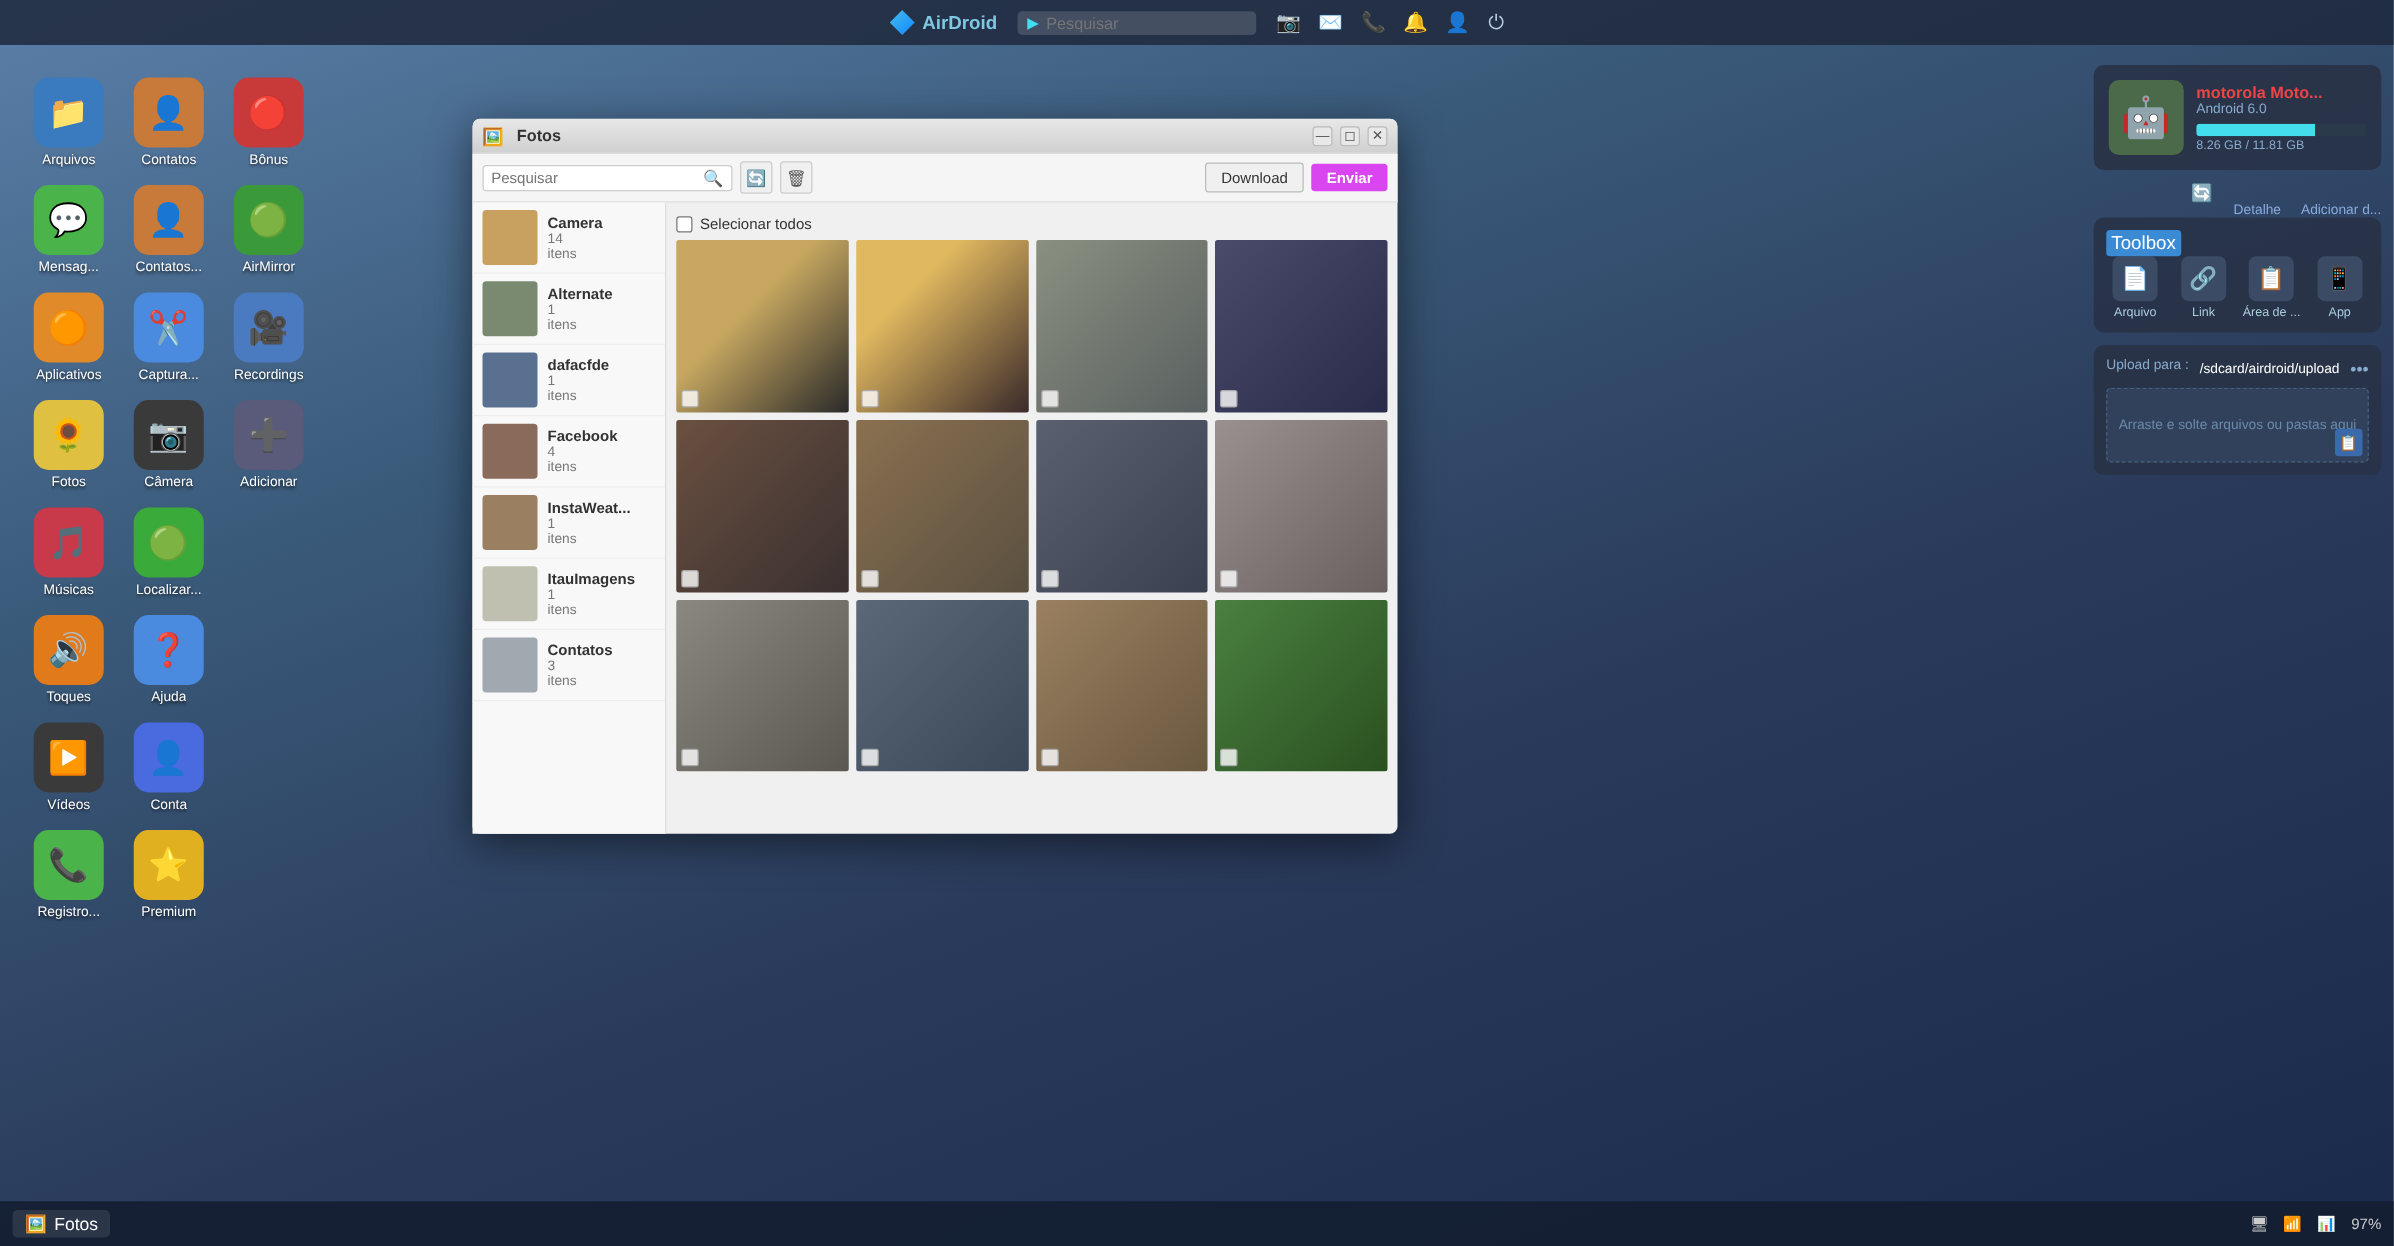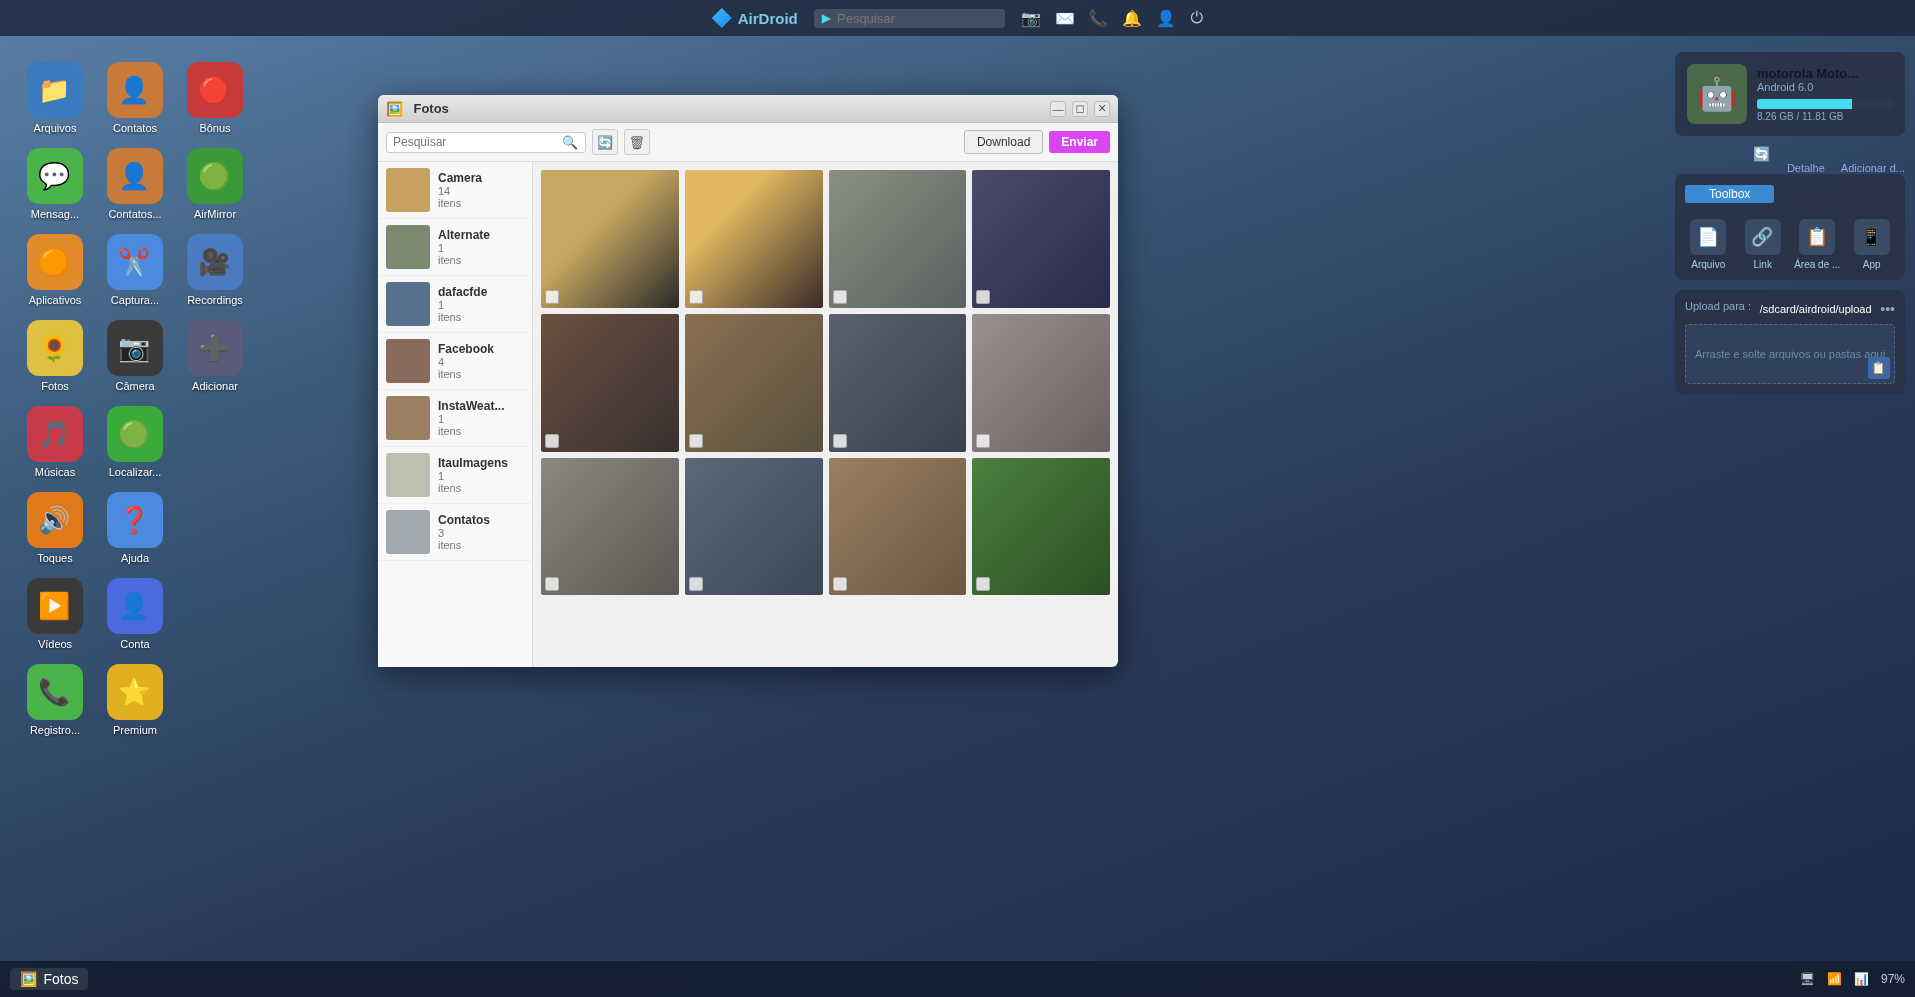--- a/index.html
+++ b/index.html
@@ -238,21 +238,21 @@
       display: flex; align-items: center; gap: 10px;
     }
     #device-card .android-icon {
       width: 60px; height: 60px;
       background: #4a6a4a;
       border-radius: 8px;
       display: flex; align-items: center; justify-content: center;
       font-size: 32px; color: #7dc;
     }
     #device-card .device-info { flex: 1; }
-    #device-card .device-name { color: #0f172a; font-size: 13px; font-weight: bold; }
+    #device-card .device-name { color: #ef4444; font-size: 13px; font-weight: bold; }
     #device-card .device-os { color: #8ac; font-size: 11px; margin-bottom: 6px; }
     #device-card .storage-bar-wrap {
       background: #2a3a4a; border-radius: 3px; height: 10px;
       display: flex; overflow: hidden;
     }
     #device-card .storage-used { background: #4de; height: 100%; }
     #device-card .storage-text { color: #8ac; font-size: 10px; margin-top: 2px; }
 
     #device-actions {
       display: flex; gap: 16px; justify-content: flex-end;
@@ -263,23 +263,23 @@
     }
 
     #toolbox-card {
       background: rgba(40,50,70,0.9);
       border-radius: 8px;
       padding: 10px;
       margin-bottom: 10px;
     }
     #toolbox-card .toolbox-title {
       background: #3a8ad4; color: #fff;
-      font-size: 12px; padding: 2px 24px;
+      font-size: 15px; padding: 2px 4px;
       border-radius: 3px; display: inline-block;
-      margin-bottom: 16px;
+      margin-bottom: 0;
     }
     #toolbox-card .toolbox-icons {
       display: grid; grid-template-columns: repeat(4, 1fr);
       gap: 8px;
     }
     .toolbox-item {
       display: flex; flex-direction: column; align-items: center; gap: 4px;
       cursor: pointer;
     }
     .toolbox-item .t-icon {
@@ -532,20 +532,24 @@
     </div>
         <div class="album-item">
       <div class="album-thumb" style="background:#a0a8b0;width:44px;height:44px;border-radius:3px;"></div>
       <div class="album-info">
         <div class="album-name">Contatos</div>
         <div class="album-count">3<br>itens</div>
       </div>
     </div>
       </div>
     <div id="photos-grid-wrap">
+      <div class="select-all-row">
+        <input type="checkbox" style="">
+        <span>Selecionar todos</span>
+      </div>
       <div class="photos-grid" id="photos-grid">
           <div class="photo-cell p1">
             <div class="photo-check"></div>
           </div>
           <div class="photo-cell p2">
             <div class="photo-check"></div>
           </div>
           <div class="photo-cell p3">
             <div class="photo-check"></div>
           </div>

